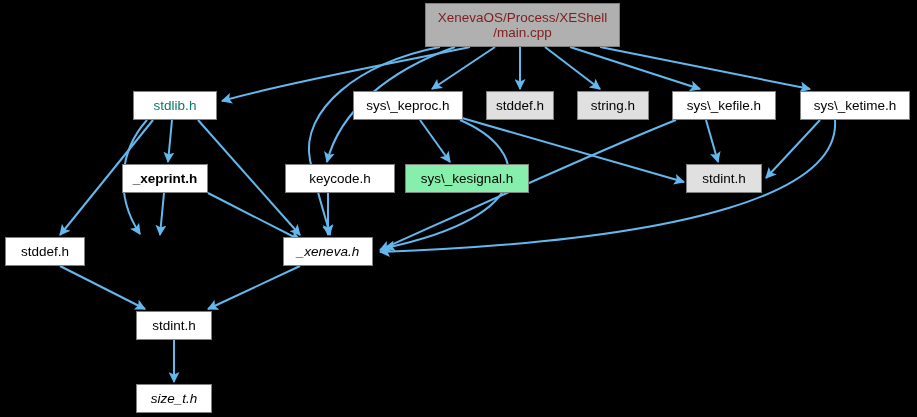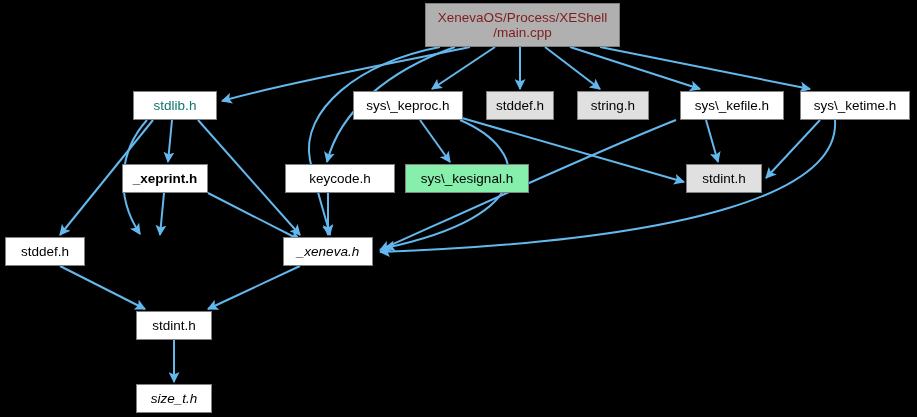--- a/index.html
+++ b/index.html
@@ -66,21 +66,21 @@
       <path d="M 60,266 L 145,309" fill="none" stroke="#63b8ee" stroke-width="2" marker-end="url(#ah)"></path>
       <path d="M 300,266 L 208,309" fill="none" stroke="#63b8ee" stroke-width="2" marker-end="url(#ah)"></path>
       <path d="M 174,340 L 174,382" fill="none" stroke="#63b8ee" stroke-width="2" marker-end="url(#ah)"></path>
     </svg>
 <div class="node root" style="left: 425px; top: 3px; width: 195px; height: 44px; background: rgb(176, 176, 176); border-color: rgb(128, 128, 128); color: #7f1d1d;"><span>XenevaOS/Process/XEShell
 /main.cpp</span></div>
     <div class="node" style="left: 133px; top: 91px; width: 84px; height: 29px; background: rgb(255, 255, 255); border-color: rgb(128, 128, 128); color: #0f766e;"><span>stdlib.h</span></div>
     <div class="node" style="left: 353px; top: 91px; width: 110px; height: 29px; background: rgb(255, 255, 255); border-color: rgb(128, 128, 128); color: rgb(0, 0, 0);"><span>sys\_keproc.h</span></div>
     <div class="node leaf" style="left: 486px; top: 91px; width: 68px; height: 29px; background: rgb(224, 224, 224); border-color: rgb(128, 128, 128); color: rgb(0, 0, 0);"><span>stddef.h</span></div>
     <div class="node leaf" style="left: 577px; top: 91px; width: 72px; height: 29px; background: rgb(224, 224, 224); border-color: rgb(128, 128, 128); color: rgb(0, 0, 0);"><span>string.h</span></div>
-    <div class="node" style="left: 672px; top: 91px; width: 104px; height: 29px; background: rgb(255, 255, 255); border-color: rgb(128, 128, 128); color: rgb(0, 0, 0); margin-left: 8px;"><span>sys\_kefile.h</span></div>
+    <div class="node" style="left: 672px; top: 91px; width: 104px; height: 29px; background: rgb(255, 255, 255); border-color: rgb(128, 128, 128); color: rgb(0, 0, 0);"><span>sys\_kefile.h</span></div>
     <div class="node" style="left: 800px; top: 91px; width: 110px; height: 29px; background: rgb(255, 255, 255); border-color: rgb(128, 128, 128); color: rgb(0, 0, 0); justify-content: center;"><span>sys\_ketime.h</span></div>
     <div class="node" style="left: 122px; top: 164px; width: 86px; height: 29px; background: rgb(255, 255, 255); border-color: rgb(128, 128, 128); color: rgb(0, 0, 0); font-weight: bold;"><span>_xeprint.h</span></div>
     <div class="node" style="left: 285px; top: 164px; width: 110px; height: 29px; background: rgb(255, 255, 255); border-color: rgb(128, 128, 128); color: rgb(0, 0, 0);"><span>keycode.h</span></div>
     <div class="node" style="left: 405px; top: 164px; width: 124px; height: 29px; background: #86efac; border-color: rgb(128, 128, 128); color: rgb(0, 0, 0);"><span>sys\_kesignal.h</span></div>
     <div class="node leaf" style="left: 686px; top: 164px; width: 76px; height: 29px; background: rgb(224, 224, 224); border-color: rgb(128, 128, 128); color: rgb(0, 0, 0);"><span>stdint.h</span></div>
     <div class="node" style="left: 5px; top: 237px; width: 80px; height: 29px; background: rgb(255, 255, 255); border-color: rgb(128, 128, 128); color: rgb(0, 0, 0);"><span>stddef.h</span></div>
     <div class="node" style="left: 283px; top: 237px; width: 90px; height: 29px; background: rgb(255, 255, 255); border-color: rgb(128, 128, 128); color: rgb(0, 0, 0); font-style: italic;"><span>_xeneva.h</span></div>
     <div class="node" style="left: 136px; top: 311px; width: 76px; height: 29px; background: rgb(255, 255, 255); border-color: rgb(128, 128, 128); color: rgb(0, 0, 0);"><span>stdint.h</span></div>
     <div class="node" style="left: 136px; top: 384px; width: 76px; height: 29px; background: rgb(255, 255, 255); border-color: rgb(128, 128, 128); color: rgb(0, 0, 0); font-style: italic;"><span>size_t.h</span></div>
   </div>

